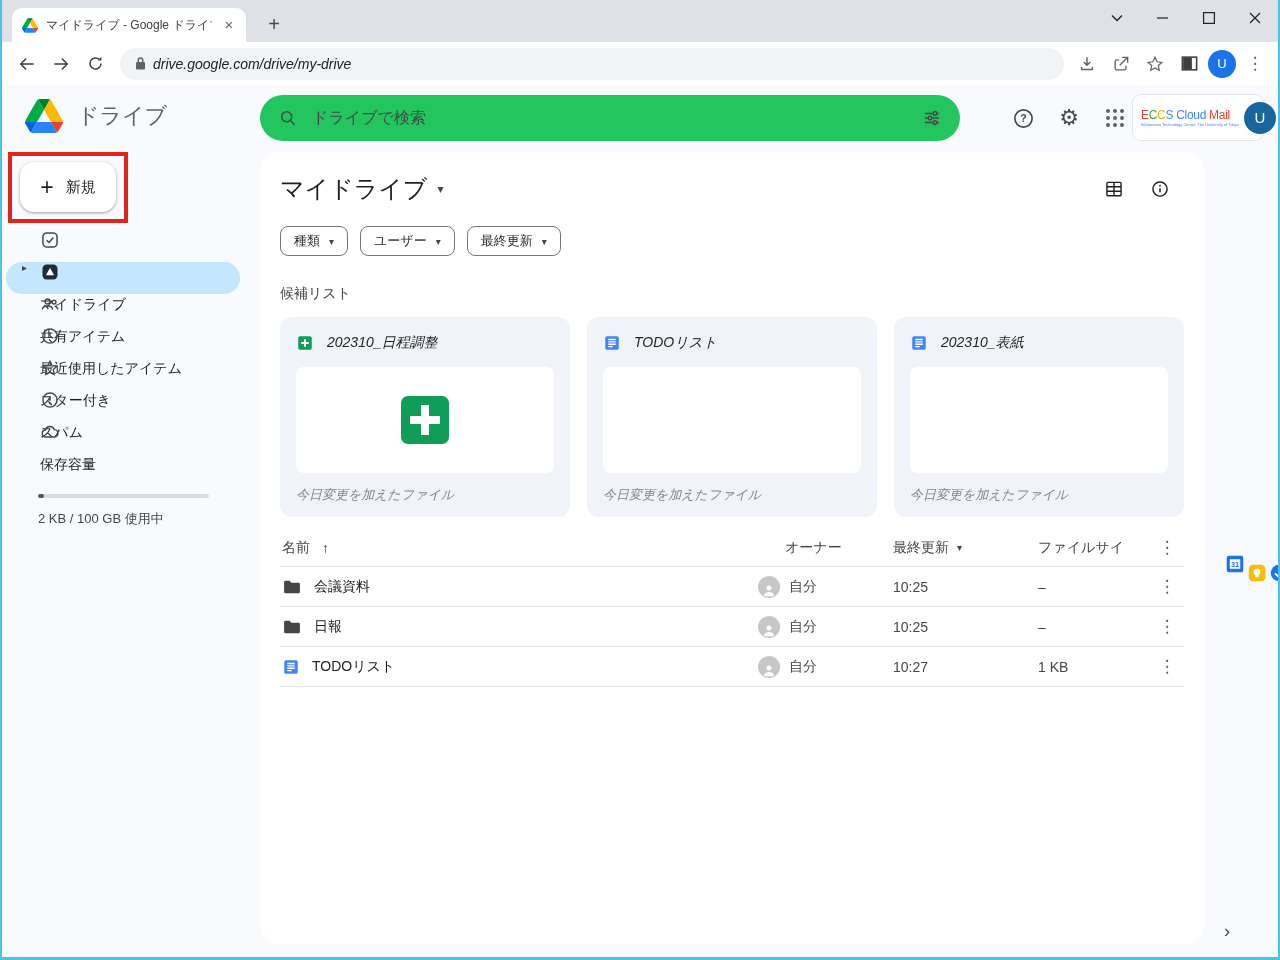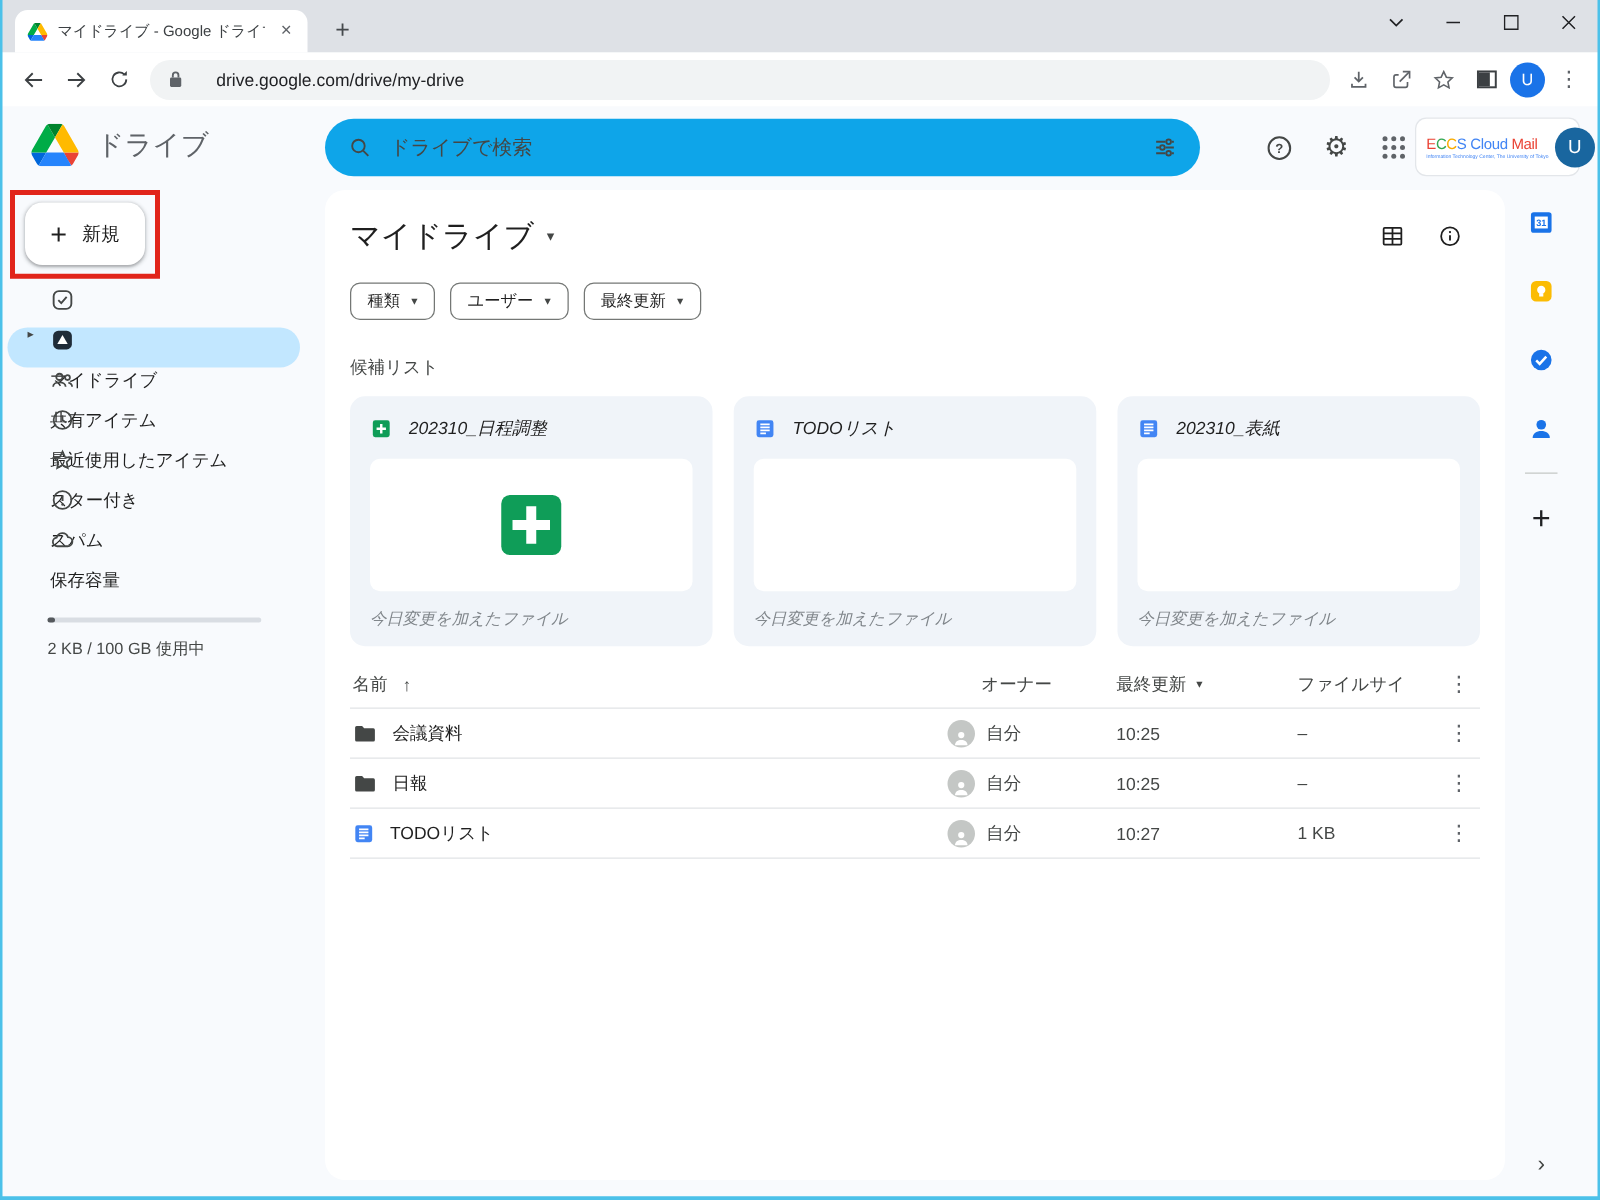--- a/index.html
+++ b/index.html
@@ -26,34 +26,34 @@
   .newtab { position:absolute; left:260px; top:11px; width:28px; height:28px; font-size:20px;
     color:#45494d; text-align:center; line-height:26px; border-radius:50%; }
   .win-controls { position:absolute; right:2px; top:0; height:36px; display:flex; }
   .win-btn { width:46px; height:36px; display:flex; align-items:center; justify-content:center; }
 
   .toolbar { position:absolute; top:42px; left:0; right:0; height:43px; background:#fff;
     display:flex; align-items:center; padding:0 10px; }
   .nav-btn { width:30px; height:30px; display:flex; align-items:center; justify-content:center;
     margin:0 2px; border-radius:50%; }
   .urlbar { flex:1; height:32px; background:#f1f3f4; border-radius:16px; margin:0 8px;
-    display:flex; align-items:center; padding:0 14px; gap:26px; }
+    display:flex; align-items:center; padding:0 14px; gap:6px;font-style:italic; }
   .url-text { font-size:14px; color:#202124; }
   .tb-right { display:flex; align-items:center; gap:4px; }
   .tb-icon { width:30px; height:30px; display:flex; align-items:center; justify-content:center; }
   .tb-avatar { width:28px; height:28px; border-radius:50%; background:var(--accent,#1a73e8);
     color:#fff; font-size:13px; display:flex; align-items:center; justify-content:center; }
   .kebab { font-size:17px; color:#5f6368; letter-spacing:0; }
 
   
   .drive-header { position:absolute; top:85px; left:0; right:0; height:67px; }
   .brand { position:absolute; left:25px; top:14px; display:flex; align-items:center; gap:14px; }
   .brand-name { font-size:22px; color:#5f6368; }
   .searchbar { position:absolute; left:260px; top:10px; width:700px; height:46px;
-    background:#0ea5e9; border-radius:23px; display:flex; align-items:center; padding:0 18px; gap:14px; }
+    background:#22c55e; border-radius:23px; display:flex; align-items:center; padding:0 18px; gap:14px; }
   .search-ph { flex:1; font-size:16px; color:#444746; }
   .hdr-icons { position:absolute; right:152px; top:10px; height:46px; display:flex; align-items:center; gap:20px; }
   .hdr-icon { width:26px; height:26px; display:flex; align-items:center; justify-content:center; }
   .gear-glyph { font-size:22px; color:#444746; }
   .apps-grid { width:18px; height:18px; display:grid; grid-template-columns:repeat(3,4px);
     grid-template-rows:repeat(3,4px); gap:3px; }
   .apps-grid i { width:4px; height:4px; border-radius:50%; background:#5f6368; }
   .account-card { position:absolute; right:17px; top:10px; width:130px; height:45px; background:#fff;
     border-radius:8px; box-shadow:0 0 0 1px #e3e6ea; display:flex; align-items:center; padding:0 5px 0 8px; gap:5px; }
   .eccs { line-height:1; }
@@ -111,22 +111,22 @@
   .col-size { width:112px; }
   .col-menu { width:34px; text-align:center; }
   .t-head .col-owner { padding-left:27px; }
   .fname { font-size:14px; font-weight:500; color:#1f1f1f; }
   .cell-txt { font-size:14px; color:#444746; }
   .sort-arrow { font-size:14px; color:#444746; }
   .owner-avatar { width:22px; height:22px; border-radius:50%; background:#c4c7c5;
     display:flex; align-items:flex-end; justify-content:center; overflow:hidden; }
 
   
-  .rail { position:absolute; right:23px; top:152px; bottom:0; width:48px;
-    display:flex; flex-direction:column; align-items:center; }
+  .rail { position:absolute; right:8px; top:152px; bottom:0; width:48px;
+    display:flex; flex-direction:row; align-items:center; }
   .rail-icon { width:22px; height:22px; }
   .rail-icon + .rail-icon { margin-top:33px; }
   .rail-icon:first-child { margin-top:15px; }
   .rail-div { width:26px; border-top:1px solid #c4c7c5; margin-top:24px; }
   .rail-plus { margin-top:20px; font-size:26px; color:#202124; font-weight:400; }
   .rail-chevron { position:absolute; bottom:18px; font-size:18px; color:#444746; }
 </style>
 </head>
 <body>
 

